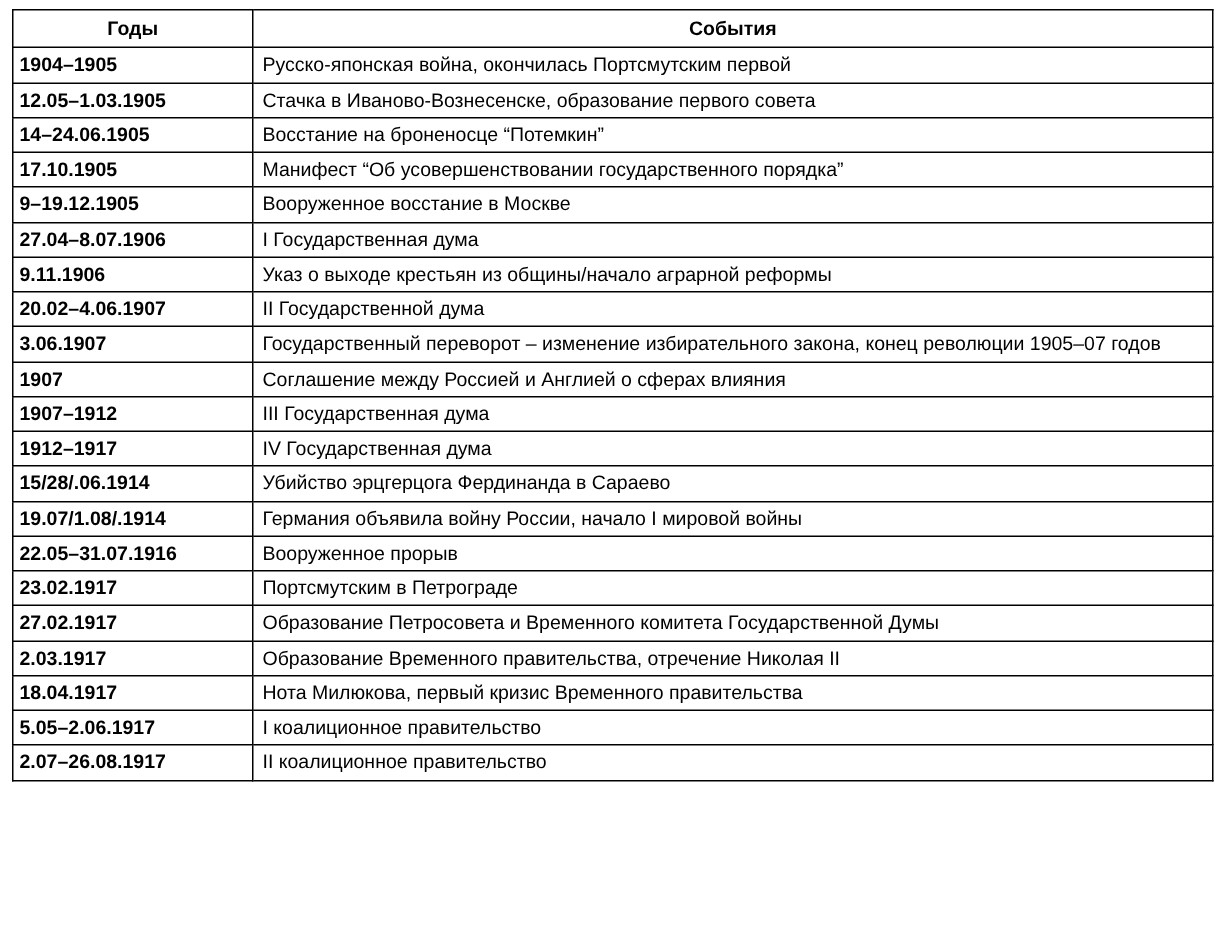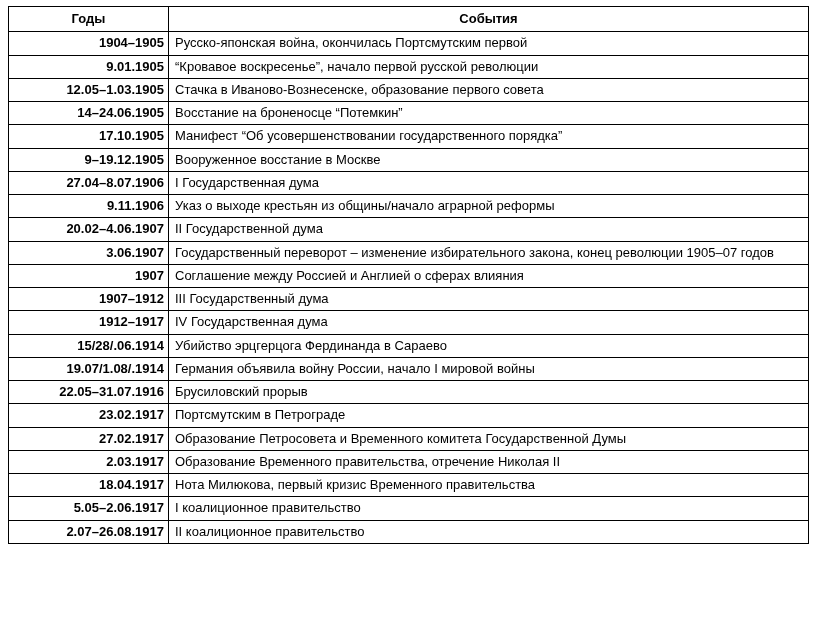--- a/index.html
+++ b/index.html
@@ -33,21 +33,21 @@
   }
   table.events-table th {
     font-weight: bold;
     text-align: center;
     padding: 4px 4px;
   }
   col.col-years { width: 160px; }
   col.col-events { width: 640px; }
 
   td.years-cell {
-    text-align: right;
+    text-align: left;
     font-weight: bold;
     padding: 3px 4px;
     white-space: nowrap;
   }
   td.event-cell {
     text-align: left;
     padding: 3px 6px;
   }
 </style>
 </head>
@@ -62,24 +62,20 @@
     <thead>
       <tr>
         <th>Годы</th>
         <th>События</th>
       </tr>
     </thead>
     <tbody id="table-body">
         <tr>
           <td class="years-cell">1904–1905</td>
           <td class="event-cell">Русско-японская война, окончилась Портсмутским первой</td>
-        </tr>
-        <tr>
-          <td class="years-cell">9.01.1905</td>
-          <td class="event-cell">“Кровавое воскресенье”, начало первой русской революции</td>
         </tr>
         <tr>
           <td class="years-cell">12.05–1.03.1905</td>
           <td class="event-cell">Стачка в Иваново-Вознесенске, образование первого совета</td>
         </tr>
         <tr>
           <td class="years-cell">14–24.06.1905</td>
           <td class="event-cell">Восстание на броненосце “Потемкин”</td>
         </tr>
         <tr>
@@ -105,37 +101,37 @@
         <tr>
           <td class="years-cell">3.06.1907</td>
           <td class="event-cell">Государственный переворот – изменение избирательного закона, конец революции 1905–07 годов</td>
         </tr>
         <tr>
           <td class="years-cell">1907</td>
           <td class="event-cell">Соглашение между Россией и Англией о сферах влияния</td>
         </tr>
         <tr>
           <td class="years-cell">1907–1912</td>
-          <td class="event-cell">III Государственный дума</td>
+          <td class="event-cell">III Государственная дума</td>
         </tr>
         <tr>
           <td class="years-cell">1912–1917</td>
           <td class="event-cell">IV Государственная дума</td>
         </tr>
         <tr>
           <td class="years-cell">15/28/.06.1914</td>
           <td class="event-cell">Убийство эрцгерцога Фердинанда в Сараево</td>
         </tr>
         <tr>
           <td class="years-cell">19.07/1.08/.1914</td>
           <td class="event-cell">Германия объявила войну России, начало I мировой войны</td>
         </tr>
         <tr>
           <td class="years-cell">22.05–31.07.1916</td>
-          <td class="event-cell">Брусиловский прорыв</td>
+          <td class="event-cell">Вооруженное прорыв</td>
         </tr>
         <tr>
           <td class="years-cell">23.02.1917</td>
           <td class="event-cell">Портсмутским в Петрограде</td>
         </tr>
         <tr>
           <td class="years-cell">27.02.1917</td>
           <td class="event-cell">Образование Петросовета и Временного комитета Государственной Думы</td>
         </tr>
         <tr>

